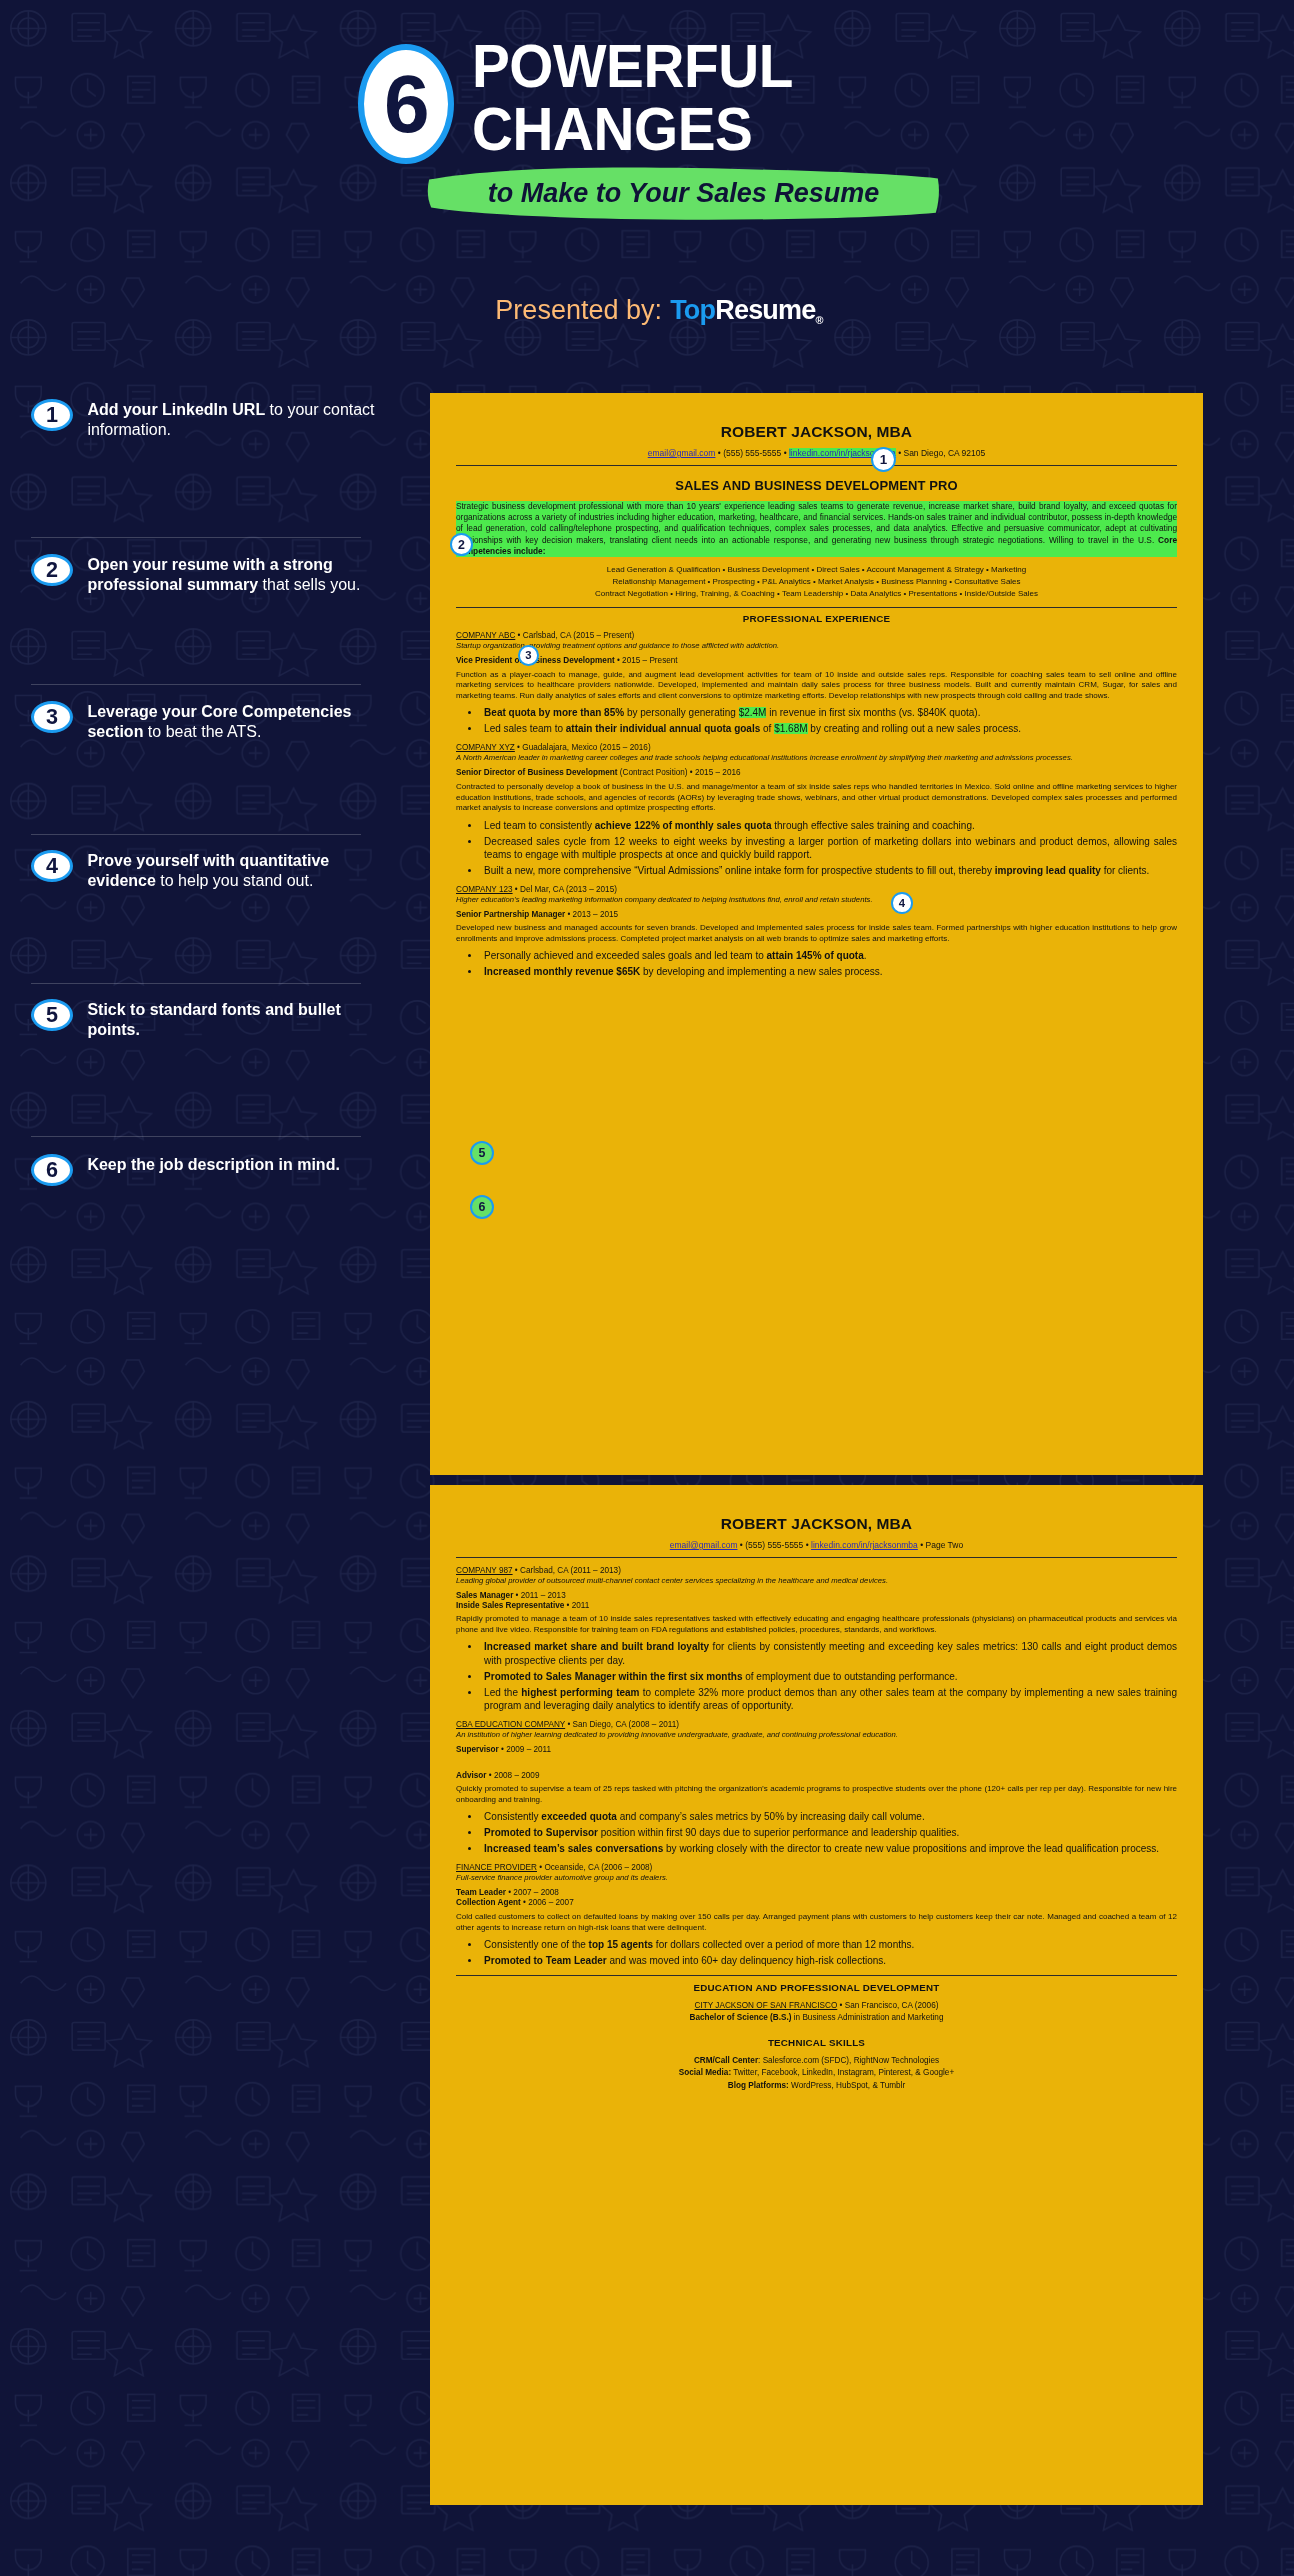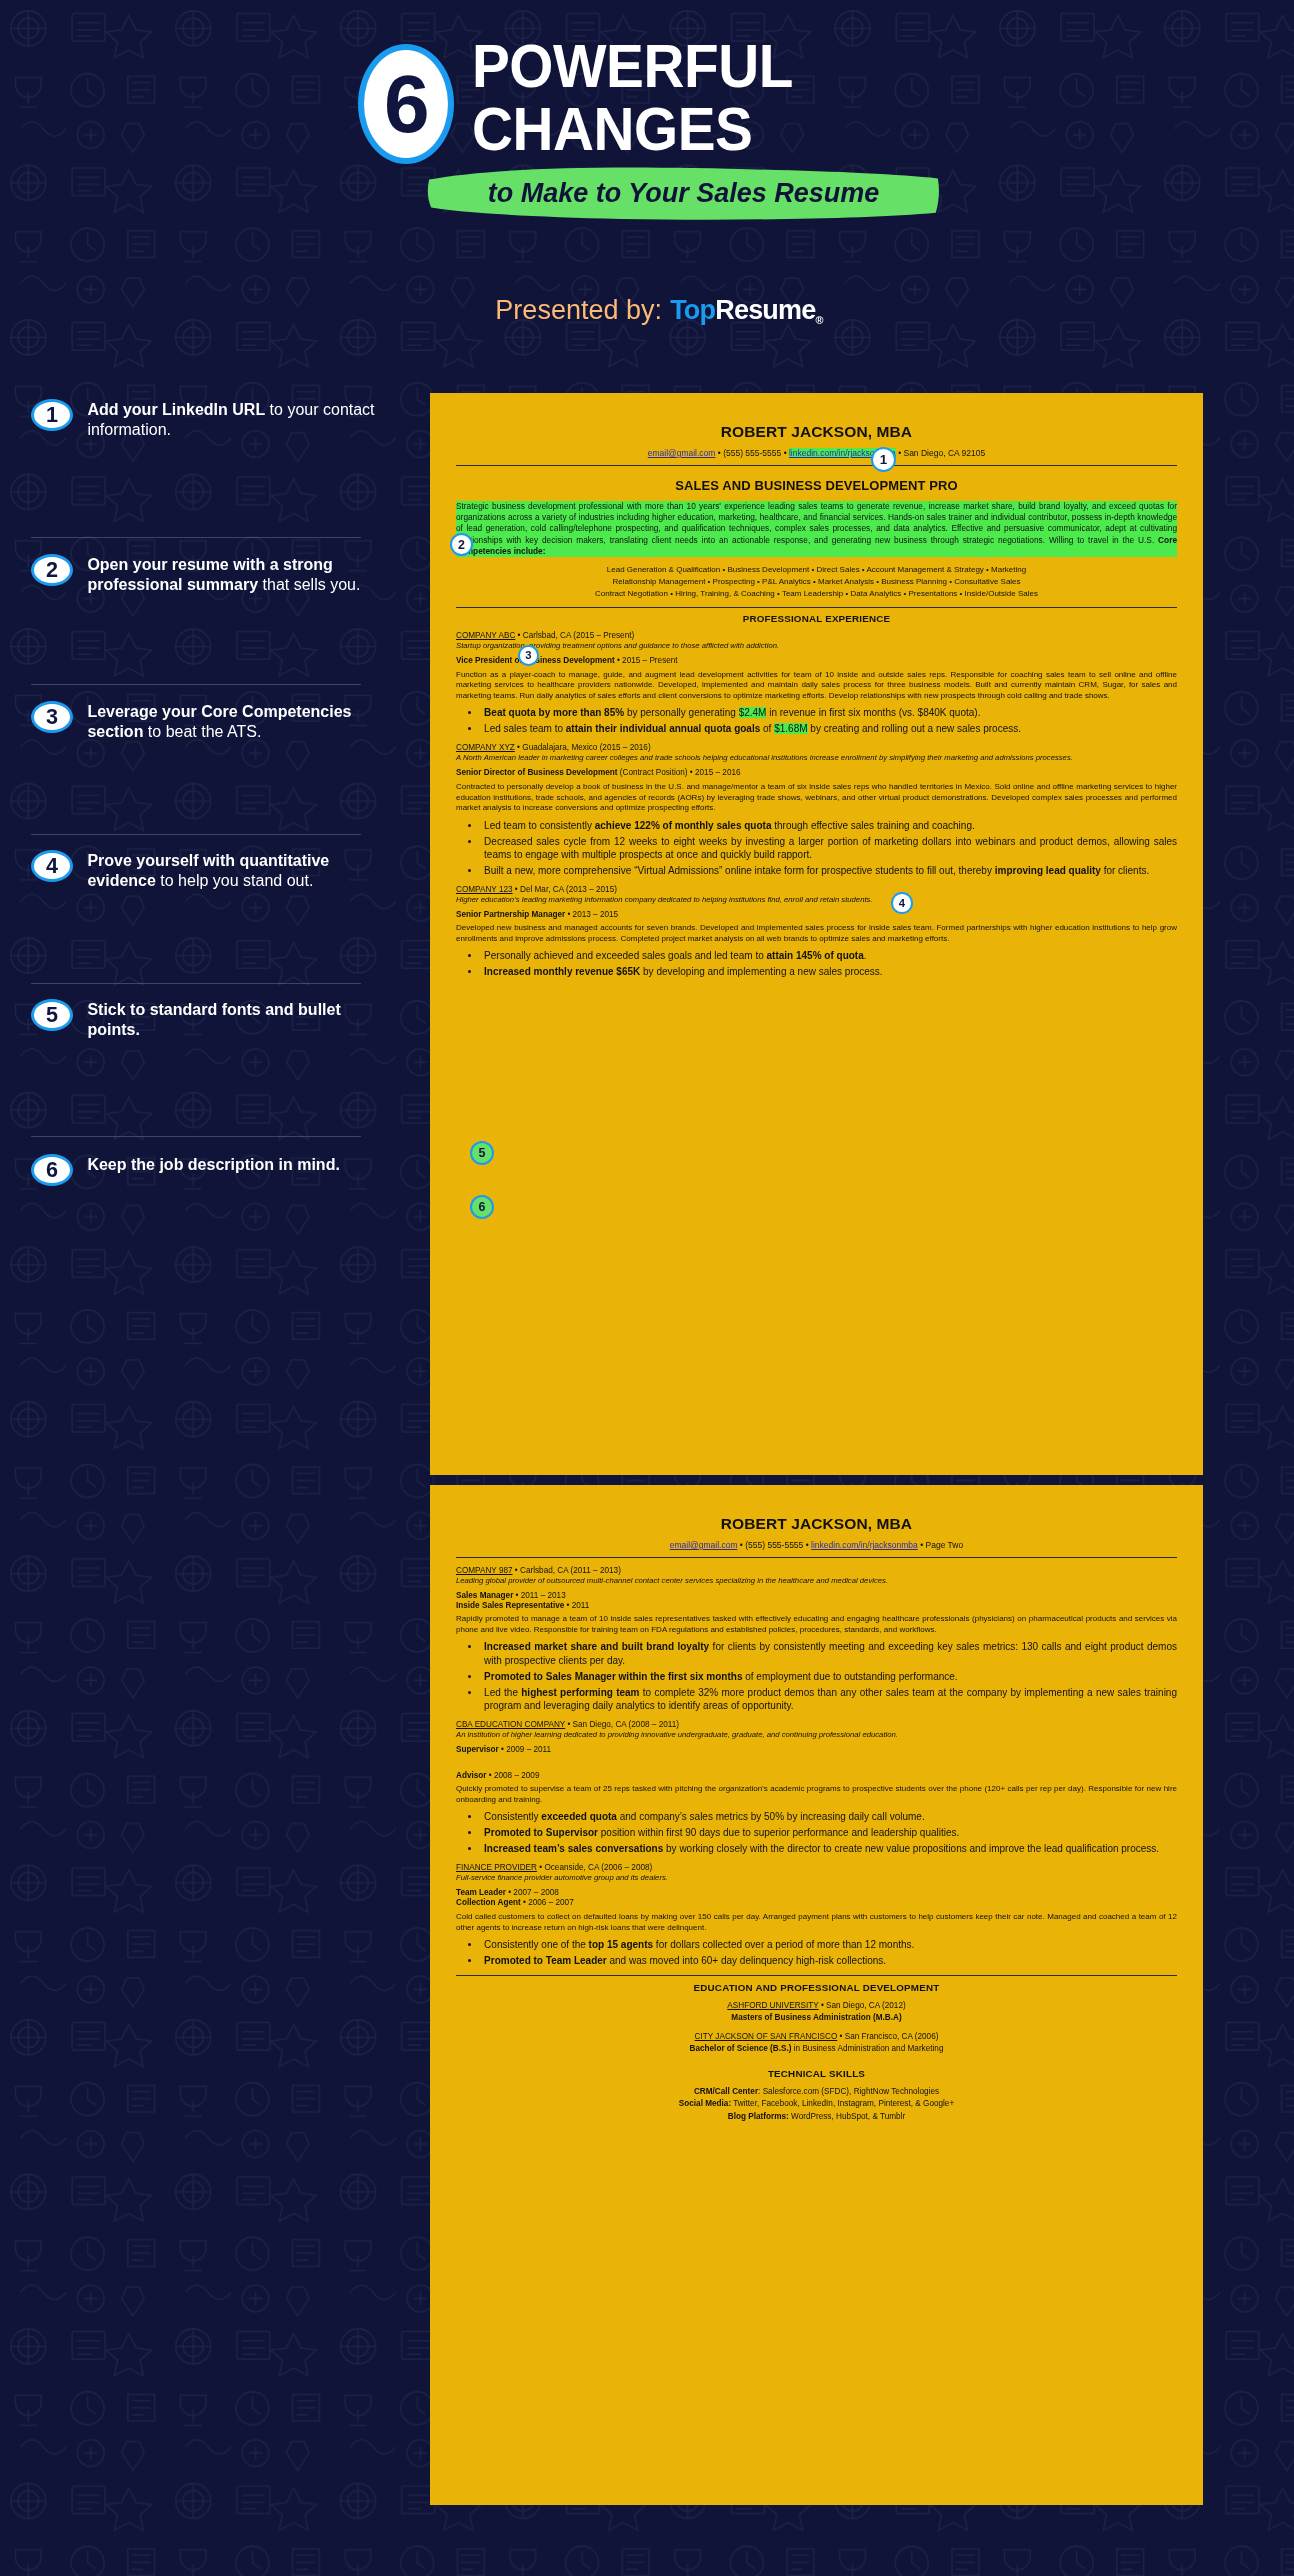--- a/index.html
+++ b/index.html
@@ -504,24 +504,20 @@
   <div class="r-title" style="margin-top:1px"><b>Collection Agent</b><span> • 2006 – 2007</span></div>
   <div class="r-para">Cold called customers to collect on defaulted loans by making over 150 calls per day. Arranged payment plans with customers to help customers keep their car note. Managed and coached a team of 12 other agents to increase return on high-risk loans that were delinquent.</div>
   <ul class="r-bullets">
     <li><span>Consistently one of the </span><b>top 15 agents</b><span> for dollars collected over a period of more than 12 months.</span></li>
     <li><b>Promoted to Team Leader</b><span> and was moved into 60+ day delinquency high-risk collections.</span></li>
   </ul>
 
   <div class="r-top-rule" style="margin-top:8.2px"></div>
   <div class="r-section-head">EDUCATION AND PROFESSIONAL DEVELOPMENT</div>
 
-  <div class="r-edu-block">
-    <div class="school"><u>ASHFORD UNIVERSITY</u><span> • San Diego, CA (2012)</span></div>
-    <div class="degree"><span>Masters of Business Administration (M.B.A)</span></div>
-  </div>
 
   <div class="r-edu-block">
     <div class="school"><u>CITY JACKSON OF SAN FRANCISCO</u><span> • San Francisco, CA (2006)</span></div>
     <div><b>Bachelor of Science (B.S.)</b><span> in Business Administration and Marketing</span></div>
   </div>
 
   <div class="r-section-head" style="margin-top:13.4px">TECHNICAL SKILLS</div>
 
   <div class="r-skills">
     <div><b>CRM/Call Center</b><span>: Salesforce.com (SFDC), RightNow Technologies</span></div>

